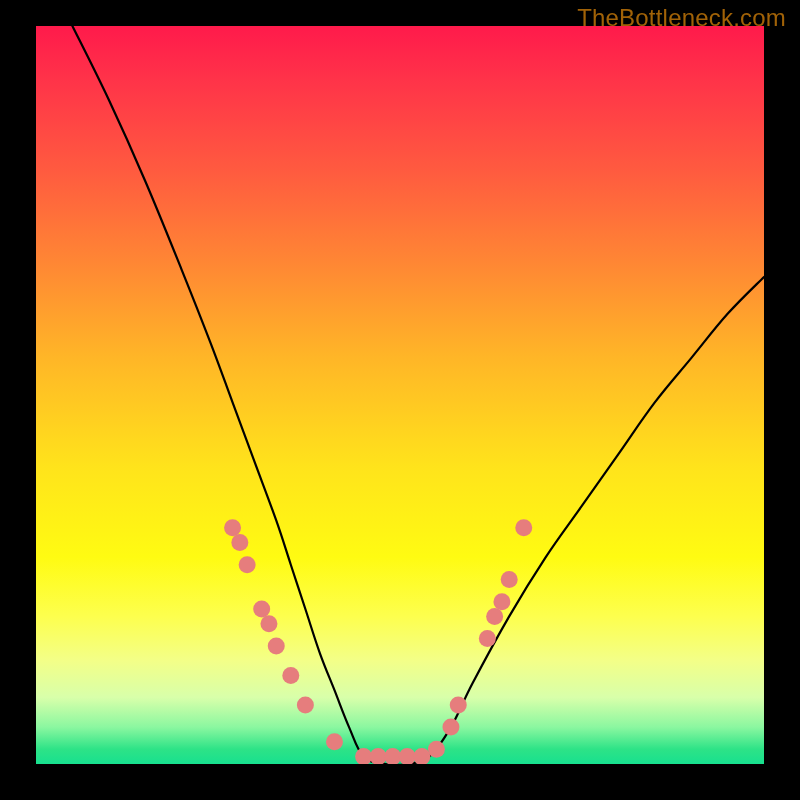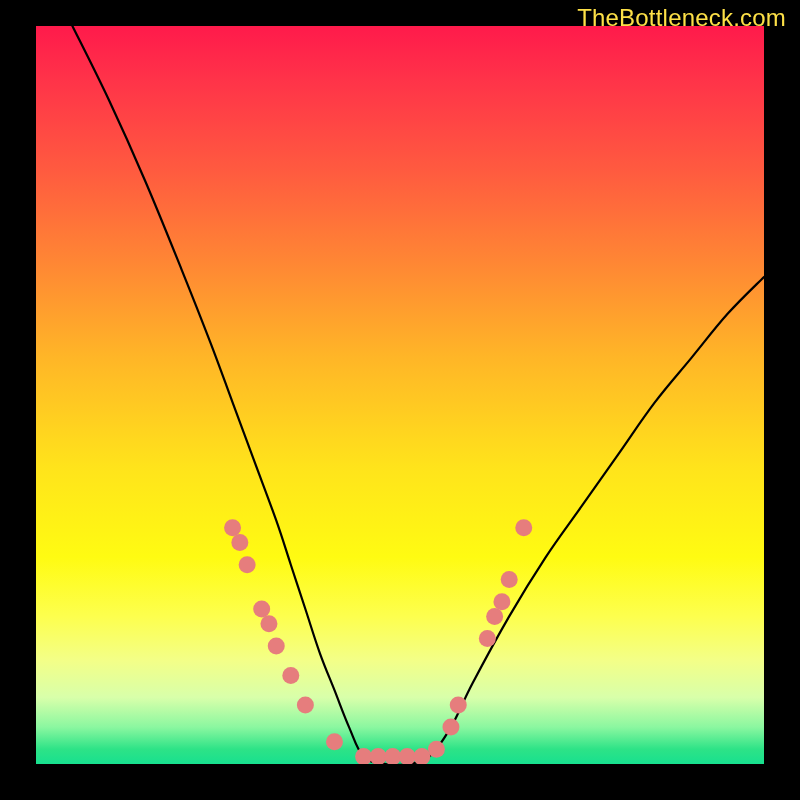--- a/index.html
+++ b/index.html
@@ -40,21 +40,21 @@
       #d8ffaa 91%,
       #8bf7a0 95%,
       #2de387 98%,
       #17e08f 100%
     );
   }
   .watermark {
     position: absolute;
     top: 4px;
     right: 14px;
-    color: #fde047;
+    color: #a16207;
     font-size: 24px;
     font-weight: 400;
     letter-spacing: 0.2px;
   }
   svg.overlay {
     position: absolute;
     left: 0;
     top: 0;
     width: 728px;
     height: 738px;

